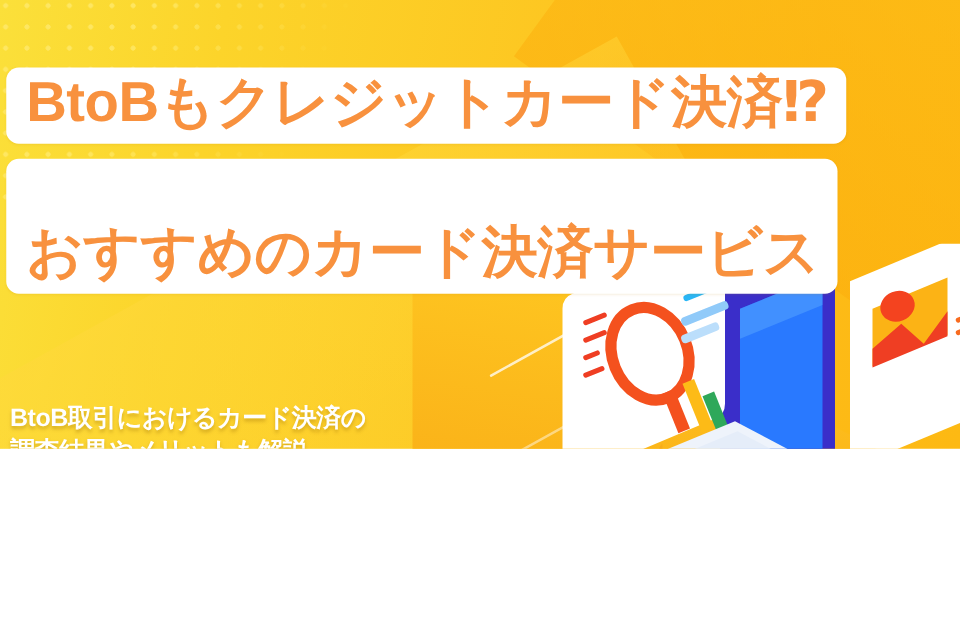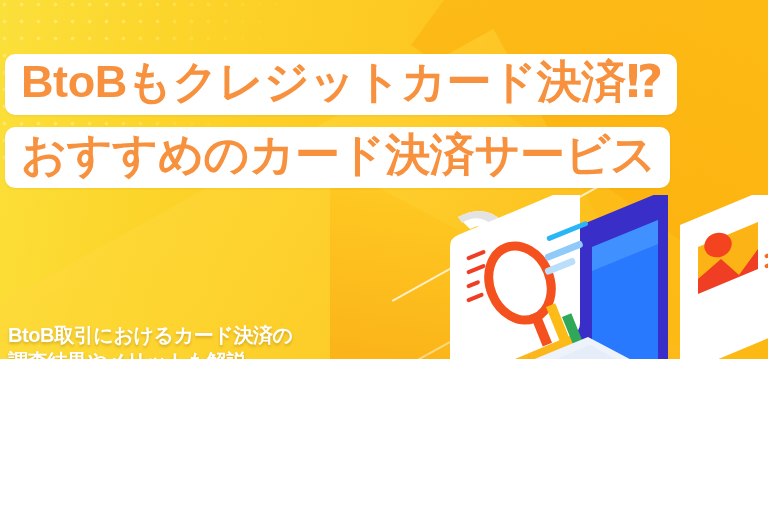--- a/index.html
+++ b/index.html
@@ -65,21 +65,21 @@
   .tline{
     color:#f8913e;
     font-weight:800;
     font-size:45px;
     line-height:1.04;
     letter-spacing:-0.5px;
     white-space:nowrap;
     display:block;
   }
   .tline.l1{font-size:45px;letter-spacing:-0.4px;}
-  .tline.l2{font-size:45px;letter-spacing:-0.4px;}
+  .tline.l2{font-size:45px;letter-spacing:-0.4px;margin-top:47px;}
   .tline.l3{font-size:45px;}
   .subtitle{
     position:absolute;left:8px;top:322px;width:470px;
     color:#ffffff;font-weight:800;font-size:20px;line-height:1.32;
     letter-spacing:-0.4px;
     text-shadow:0 2px 3px rgba(140,95,0,.35);
     white-space:pre-line;
   }
 </style>
 </head>

